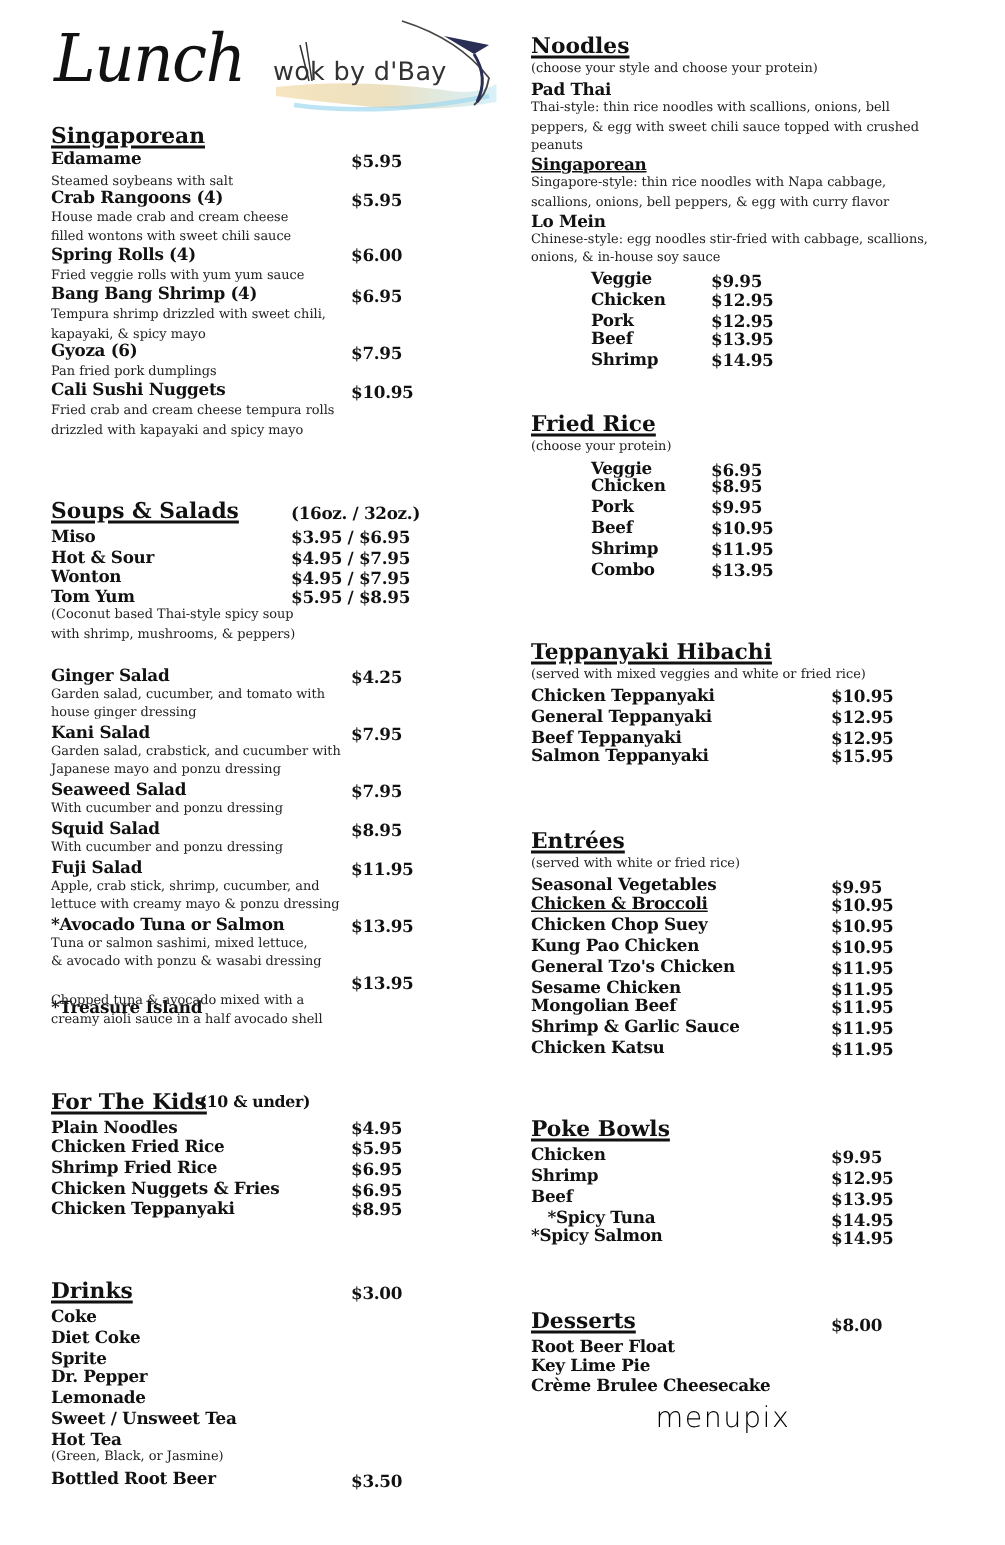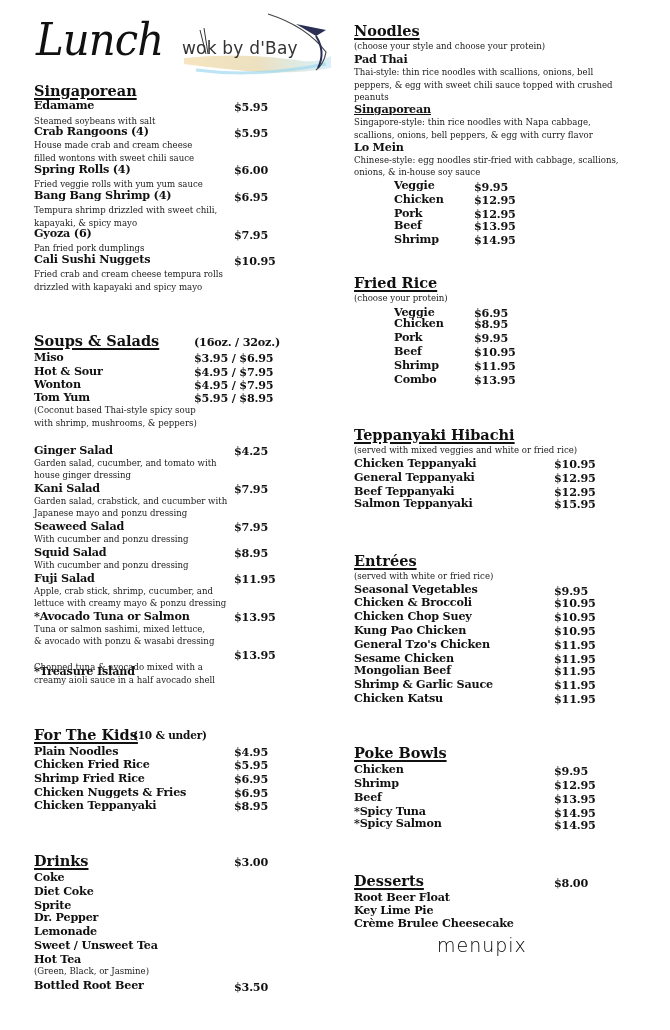--- a/index.html
+++ b/index.html
@@ -215,21 +215,21 @@
 <div class="item-price" style="left:554px;top:471px;">$12.95</div>
 <div class="item-name" style="left:354px;top:484px;">Beef Teppanyaki</div>
 <div class="item-price" style="left:554px;top:485px;">$12.95</div>
 <div class="item-name" style="left:354px;top:496px;">Salmon Teppanyaki</div>
 <div class="item-price" style="left:554px;top:497px;">$15.95</div>
 
 <div class="section-title" style="left:354px;top:552px;">Entrées</div>
 <div class="section-note" style="left:354px;top:571px;">(served with white or fried rice)</div>
 <div class="item-name" style="left:354px;top:582px;">Seasonal Vegetables</div>
 <div class="item-price" style="left:554px;top:584px;">$9.95</div>
-<div class="item-name" style="left:354px;top:595px;">Chicken &amp; Broccoli</div>
+<div class="item-name" style="left:354px;top:595px;text-decoration:underline;">Chicken &amp; Broccoli</div>
 <div class="item-price" style="left:554px;top:596px;">$10.95</div>
 <div class="item-name" style="left:354px;top:609px;">Chicken Chop Suey</div>
 <div class="item-price" style="left:554px;top:610px;">$10.95</div>
 <div class="item-name" style="left:354px;top:623px;">Kung Pao Chicken</div>
 <div class="item-price" style="left:554px;top:624px;">$10.95</div>
 <div class="item-name" style="left:354px;top:637px;">General Tzo's Chicken</div>
 <div class="item-price" style="left:554px;top:638px;">$11.95</div>
 <div class="item-name" style="left:354px;top:651px;">Sesame Chicken</div>
 <div class="item-price" style="left:554px;top:652px;">$11.95</div>
 <div class="item-name" style="left:354px;top:663px;">Mongolian Beef</div>
@@ -239,21 +239,21 @@
 <div class="item-name" style="left:354px;top:691px;">Chicken Katsu</div>
 <div class="item-price" style="left:554px;top:692px;">$11.95</div>
 
 <div class="section-title" style="left:354px;top:744px;">Poke Bowls</div>
 <div class="item-name" style="left:354px;top:762px;">Chicken</div>
 <div class="item-price" style="left:554px;top:764px;">$9.95</div>
 <div class="item-name" style="left:354px;top:776px;">Shrimp</div>
 <div class="item-price" style="left:554px;top:778px;">$12.95</div>
 <div class="item-name" style="left:354px;top:790px;">Beef</div>
 <div class="item-price" style="left:554px;top:792px;">$13.95</div>
-<div class="item-name" style="left:354px;top:804px;">*Spicy Tuna</div>
+<div class="item-name" style="left:365px;top:804px;">*Spicy Tuna</div>
 <div class="item-price" style="left:554px;top:806px;">$14.95</div>
 <div class="item-name" style="left:354px;top:816px;">*Spicy Salmon</div>
 <div class="item-price" style="left:554px;top:818px;">$14.95</div>
 
 <div class="section-title" style="left:354px;top:872px;">Desserts</div>
 <div class="item-price" style="left:554px;top:876px;">$8.00</div>
 <div class="item-name" style="left:354px;top:890px;">Root Beer Float</div>
 <div class="item-name" style="left:354px;top:903px;">Key Lime Pie</div>
 <div class="item-name" style="left:354px;top:916px;">Crème Brulee Cheesecake</div>
 

